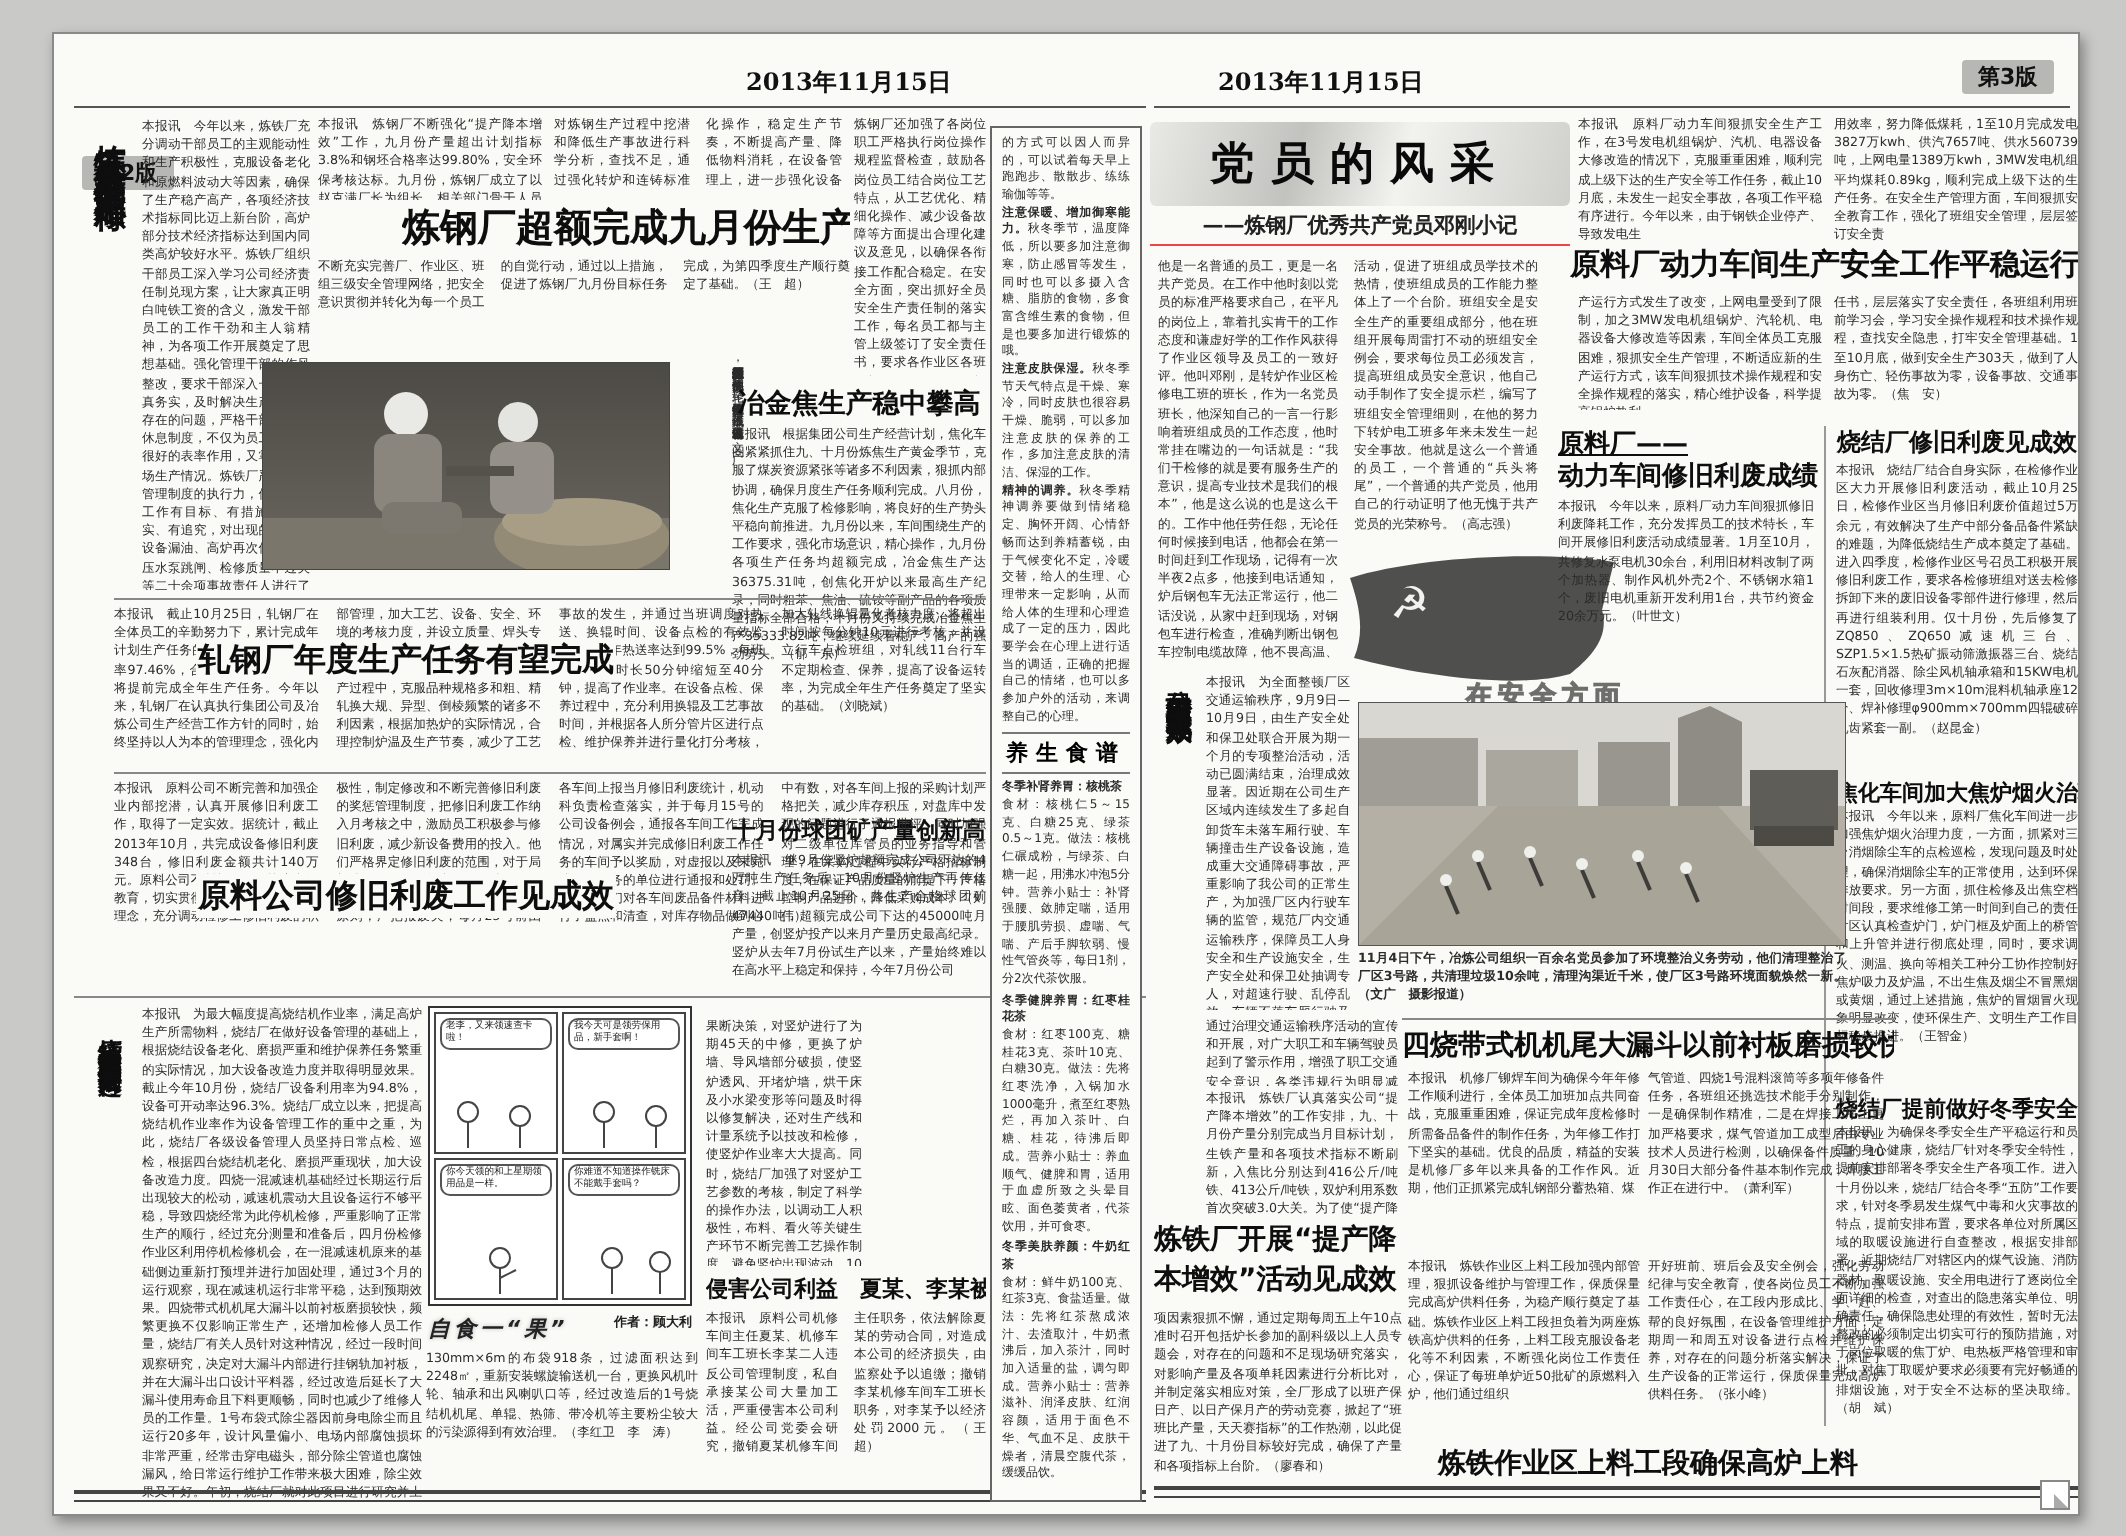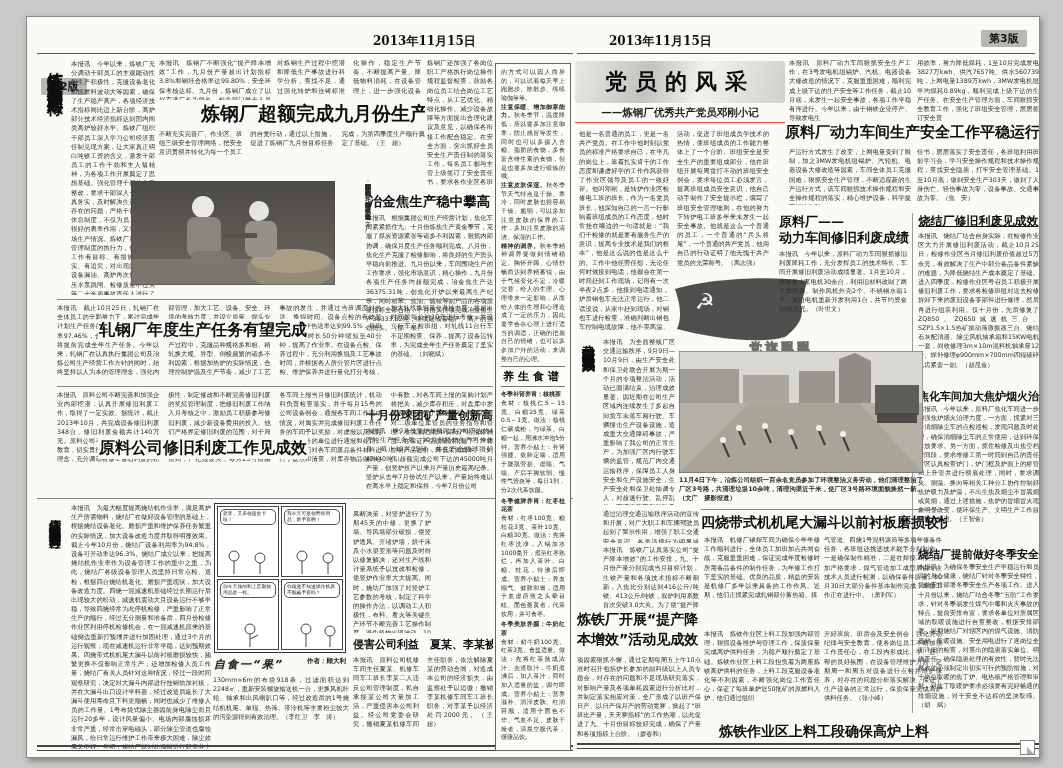--- a/index.html
+++ b/index.html
@@ -174,36 +174,36 @@
   </div>
   <div class="abs banner-sub" style="left:548px;top:89px;width:210px;">——炼钢厂优秀共产党员邓刚小记</div>
   <div class="abs txt" style="left:552px;top:112px;width:90px;height:202px;">他是一名普通的员工，更是一名共产党员。在工作中他时刻以党员的标准严格要求自己，在平凡的岗位上，靠着扎实肯干的工作态度和谦虚好学的工作作风获得了作业区领导及员工的一致好评。他叫邓刚，是转炉作业区检修电工班的班长，作为一名党员班长，他深知自己的一言一行影响着班组成员的工作态度，他时常挂在嘴边的一句话就是：“我们干检修的就是要有服务生产的意识，提高专业技术是我们的根本”，他是这么说的也是这么干的。工作中他任劳任怨，无论任何时候接到电话，他都会在第一时间赶到工作现场，记得有一次半夜2点多，他接到电话通知，炉后钢包车无法正常运行，他二话没说，从家中赶到现场，对钢包车进行检查，准确判断出钢包车控制电缆故障，他不畏高温、带头钻进了渣砣上方的隔热层，仅用1个小时就排除了电缆故障，确保了生产的正常运行，他在班组里通过各种形式开展岗位练兵和技术比武等</div>
   <div class="abs txt" style="left:650px;top:112px;width:92px;height:144px;">活动，促进了班组成员学技术的热情，使班组成员的工作能力整体上了一个台阶。班组安全是安全生产的重要组成部分，他在班组开展每周雷打不动的班组安全例会，要求每位员工必须发言，提高班组成员安全意识，他自己动手制作了安全提示栏，编写了班组安全管理细则，在他的努力下转炉电工班多年来未发生一起安全事故。他就是这么一个普通的员工，一个普通的“兵头将尾”，一个普通的共产党员，他用自己的行动证明了他无愧于共产党员的光荣称号。（高志强）</div>
 
   <div class="abs" style="left:640px;top:258px;width:148px;height:76px;">
     <svg width="148" height="76" viewBox="0 0 148 76">
       <path d="M8,14 C40,4 100,0 140,6 L134,30 C138,44 128,54 118,62 C90,70 40,62 10,54 C16,40 12,26 8,14 Z" fill="#4f4f4d"></path>
       <text x="28" y="34" font-size="22" fill="#f2f2ee">☭</text>
     </svg>
-    <div class="flagtxt" style="position:absolute;right:2px;bottom:-6px;">党旗飘飘</div>
+    <div class="flagtxt" style="position:absolute;right:2px;bottom:-6px;">在安全方面</div>
   </div>
 
   <div class="abs txt" style="left:762px;top:41px;width:122px;height:64px;">本报讯　原料厂动力车间狠抓安全生产工作，在3号发电机组锅炉、汽机、电器设备大修改造的情况下，克服重重困难，顺利完成上级下达的生产安全等工作任务，截止10月底，未发生一起安全事故，各项工作平稳有序进行。今年以来，由于钢铁企业停产、导致发电生</div>
   <div class="abs txt" style="left:890px;top:41px;width:122px;height:64px;">用效率，努力降低煤耗，1至10月完成发电3827万kwh、供汽7657吨、供水560739吨，上网电量1389万kwh，3MW发电机组平均煤耗0.89kg，顺利完成上级下达的生产任务。在安全生产管理方面，车间狠抓安全教育工作，强化了班组安全管理，层层签订安全责</div>
   <div class="abs hl hl-c" style="left:758px;top:106px;width:254px;height:20px;font-size:15px;">原料厂动力车间生产安全工作平稳运行</div>
   <div class="abs txt" style="left:762px;top:130px;width:122px;height:58px;">产运行方式发生了改变，上网电量受到了限制，加之3MW发电机组锅炉、汽轮机、电器设备大修改造等因素，车间全体员工克服困难，狠抓安全生产管理，不断适应新的生产运行方式，该车间狠抓技术操作规程和安全操作规程的落实，精心维护设备，科学提高锅炉热利</div>
   <div class="abs txt" style="left:890px;top:130px;width:122px;height:58px;">任书，层层落实了安全责任，各班组利用班前学习会，学习安全操作规程和技术操作规程，查找安全隐患，打牢安全管理基础。1至10月底，做到安全生产303天，做到了人身伤亡、轻伤事故为零，设备事故、交通事故为零。（焦　安）</div>
 
-  <div class="abs hl" style="left:752px;top:196px;width:130px;height:16px;font-size:13px;">原料厂——</div>
+  <div class="abs hl" style="left:752px;top:196px;width:130px;height:16px;font-size:13px;text-decoration:underline;">原料厂——</div>
   <div class="abs hl" style="left:752px;top:212px;width:130px;height:16px;font-size:13px;">动力车间修旧利废成绩显著</div>
   <div class="abs txt" style="left:752px;top:232px;width:128px;height:96px;">本报讯　今年以来，原料厂动力车间狠抓修旧利废降耗工作，充分发挥员工的技术特长，车间开展修旧利废活动成绩显著。1月至10月，共修复水泵电机30余台，利用旧材料改制了两个加热器、制作风机外壳2个、不锈钢水箱1个，废旧电机重新开发利用1台，共节约资金20余万元。（叶世文）</div>
 
   <div class="abs vline" style="left:885px;top:196px;height:500px;"></div>
 
-  <div class="abs hl hl-c" style="left:891px;top:196px;width:121px;height:16px;font-size:12px;text-decoration:underline;">烧结厂修旧利废见成效</div>
+  <div class="abs hl hl-c" style="left:891px;top:196px;width:121px;height:16px;font-size:12px;">烧结厂修旧利废见成效</div>
   <div class="abs txt" style="left:891px;top:214px;width:121px;height:142px;">本报讯　烧结厂结合自身实际，在检修作业区大力开展修旧利废活动，截止10月25日，检修作业区当月修旧利废价值超过5万余元，有效解决了生产中部分备品备件紧缺的难题，为降低烧结生产成本奠定了基础。进入四季度，检修作业区号召员工积极开展修旧利废工作，要求各检修班组对送去检修拆卸下来的废旧设备零部件进行修理，然后再进行组装利用。仅十月份，先后修复了ZQ850、ZQ650减速机三台、SZP1.5×1.5热矿振动筛激振器三台、烧结石灰配消器、除尘风机轴承箱和15KW电机一套，回收修理3m×10m混料机轴承座12个、焊补修理φ900mm×700mm四辊破碎机齿紧套一副。（赵昆金）</div>
   <div class="abs hl hl-c" style="left:891px;top:372px;width:121px;height:13px;font-size:11px;">焦化车间加大焦炉烟火治理力度</div>
   <div class="abs txt" style="left:891px;top:387px;width:121px;height:126px;">本报讯　今年以来，原料厂焦化车间进一步加强焦炉烟火治理力度，一方面，抓紧对三台消烟除尘车的点检巡检，发现问题及时处理，确保消烟除尘车的正常使用，达到环保排放要求。另一方面，抓住检修及出焦空档时间段，要求维修工第一时间到自己的责任片区认真检查炉门，炉门框及炉面上的桥管和上升管并进行彻底处理，同时，要求调火、测温、换向等相关工种分工协作控制好焦炉吸力及炉温，不出生焦及烟尘不冒黑烟或黄烟，通过上述措施，焦炉的冒烟冒火现象明显改变，使环保生产、文明生产工作目标稳步推进。（王智金）</div>
   <div class="abs hl hl-c" style="left:891px;top:530px;width:121px;height:13px;font-size:11px;">烧结厂提前做好冬季安全工作</div>
   <div class="abs txt" style="left:891px;top:545px;width:121px;height:150px;">本报讯　为确保冬季安全生产平稳运行和员工的身心健康，烧结厂针对冬季安全特性，提前安排部署冬季安全生产各项工作。进入十月份以来，烧结厂结合冬季“五防”工作要求，针对冬季易发生煤气中毒和火灾事故的特点，提前安排布置，要求各单位对所属区域的取暖设施进行自查整改，根据安排部署，近期烧结厂对辖区内的煤气设施、消防器材、取暖设施、安全用电进行了逐岗位全面详细的检查，对查出的隐患落实单位、明确责任，确保隐患处理的有效性，暂时无法整改的必须制定出切实可行的预防措施，对于岗位取暖的焦丁炉、电热板严格管理和审批，对焦丁取暖炉要求必须要有完好畅通的排烟设施，对于安全不达标的坚决取缔。（胡　斌）</div>
 
   <div class="abs vert" style="left:544px;top:318px;width:26px;height:210px;font-size:13px;letter-spacing:1px;">公司治理厂区交通运输秩序见成效</div>
   <div class="abs txt" style="left:576px;top:320px;width:72px;height:168px;">本报讯　为全面整顿厂区交通运输秩序，9月9日—10月9日，由生产安全处和保卫处联合开展为期一个月的专项整治活动，活动已圆满结束，治理成效显著。因近期在公司生产区域内连续发生了多起自卸货车未落车厢行驶、车辆撞击生产设备设施，造成重大交通障碍事故，严重影响了我公司的正常生产，为加强厂区内行驶车辆的监管，规范厂内交通运输秩序，保障员工人身安全和生产设施安全，生产安全处和保卫处抽调专人，对超速行驶、乱停乱放、车辆不落车厢行驶及骑乘摩托车不戴头盔等交通违章行为进行为期一个月的专项治理，治理活动共查出厂外运输车辆违规行为</div>
 
   <div class="abs" style="left:652px;top:334px;width:244px;height:122px;">

